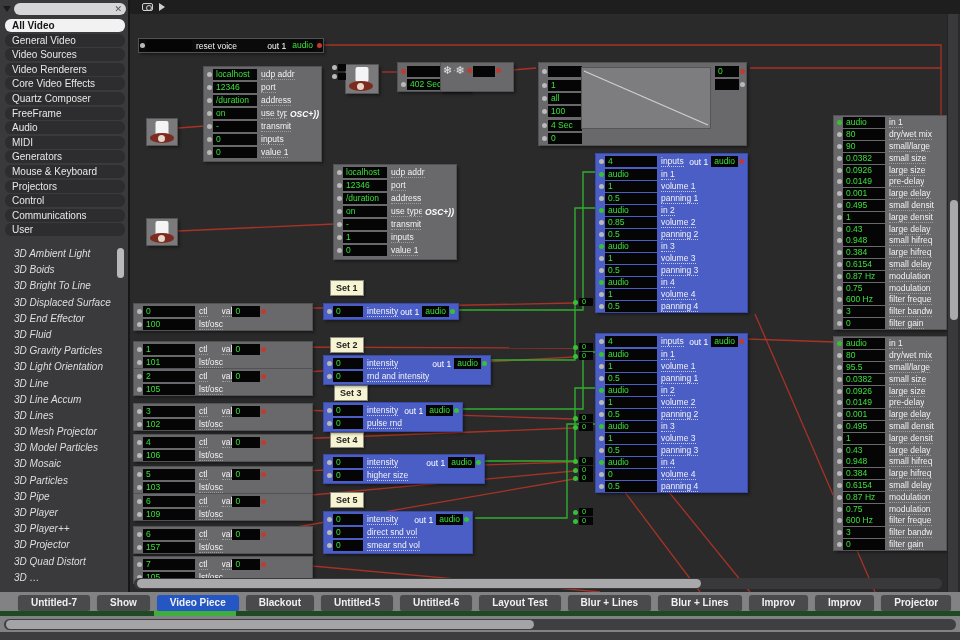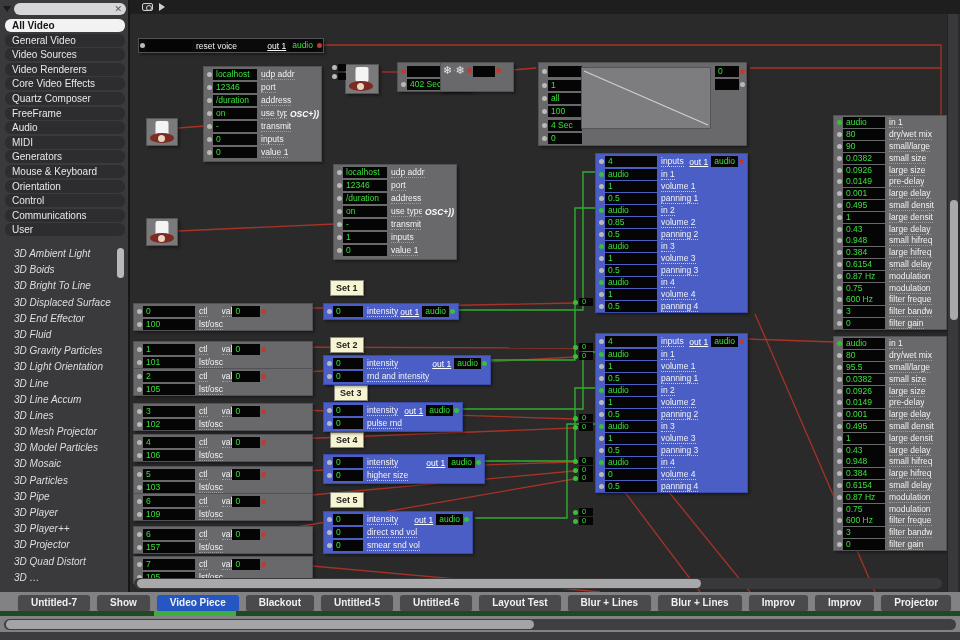--- a/index.html
+++ b/index.html
@@ -28,21 +28,21 @@
   #canvas{position:absolute;left:130px;top:14px;width:830px;height:578px;background:#2a2a2b;overflow:hidden;}
   #wires{position:absolute;left:0;top:0;pointer-events:none;}
   .node{position:absolute;background:#69696c;border:1px solid #515156;box-shadow:1.5px 1.5px 3px rgba(0,0,0,.45);}
   .blue{background:#4a5ec6;border-color:#3a4aa8;}
   .row{display:flex;align-items:center;height:13px;}
   .port{width:5px;height:5px;border-radius:50%;background:#b9b9b9;flex:0 0 auto;margin:0 1px;}
   .port.red{background:#c23a2e;} .port.grn{background:#35c035;}
   .vbox{background:#050505;color:#3ce03c;font-size:8.5px;line-height:11px;height:11px;padding:0 3px;white-space:nowrap;overflow:hidden;flex:0 0 auto;}
   .lbl{color:#f2f2f2;font-size:8.5px;margin-left:4px;border-bottom:1px dotted #9d9da4;white-space:nowrap;overflow:hidden;line-height:10px;}
   .blue .lbl{border-bottom-color:#c6cdf5;}
-  .outlbl{color:#fff;font-size:8.5px;margin:0 3px 0 auto;white-space:nowrap;text-decoration:underline;}
+  .outlbl{color:#fff;font-size:8.5px;margin:0 3px 0 auto;white-space:nowrap;}
   .mini{position:absolute;display:flex;align-items:center;}
   .comment{position:absolute;background:#f7f4d2;border:1px solid #8a8a80;color:#222;font-size:9px;font-weight:bold;line-height:14px;padding:0 5px;box-shadow:1px 1px 2px rgba(0,0,0,.4);}
   .iconnode{position:absolute;background:#7a7a7c;border:1px solid #555;box-shadow:1.5px 1.5px 3px rgba(0,0,0,.45);display:flex;align-items:center;justify-content:center;}
   .snow{color:#e8e8ee;font-size:11px;letter-spacing:1px;}
   #vscroll{position:absolute;right:2px;top:0;width:11px;height:578px;background:#39393b;border-left:1px solid #222;}
   #vthumb{position:absolute;left:1.5px;top:186px;width:8px;height:120px;background:#a9a9ab;border-radius:4px;}
   #hscroll{position:absolute;left:4px;bottom:3px;width:808px;height:11px;background:#39393b;border-radius:6px;}
   #hthumb{position:absolute;left:3px;top:1px;width:564px;height:9px;background:#a9a9ab;border-radius:5px;}
 
   
@@ -87,21 +87,21 @@
         <div class="cat"><span>General Video</span></div>
         <div class="cat"><span>Video Sources</span></div>
         <div class="cat"><span>Video Renderers</span></div>
         <div class="cat"><span>Core Video Effects</span></div>
         <div class="cat"><span>Quartz Composer</span></div>
         <div class="cat"><span>FreeFrame</span></div>
         <div class="cat"><span>Audio</span></div>
         <div class="cat"><span>MIDI</span></div>
         <div class="cat"><span>Generators</span></div>
         <div class="cat"><span>Mouse &amp; Keyboard</span></div>
-        <div class="cat"><span>Orientation</span></div>
+        <div class="cat"><span>Projectors</span></div>
         <div class="cat"><span>Control</span></div>
         <div class="cat"><span>Communications</span></div>
         <div class="cat"><span>User</span></div>
     </div>
     <div id="actorlist">
       <div class="actor"><span>3D Ambient Light</span></div>
         <div class="actor"><span>3D Boids</span></div>
         <div class="actor"><span>3D Bright To Line</span></div>
         <div class="actor"><span>3D Displaced Surface</span></div>
         <div class="actor"><span>3D End Effector</span></div>

